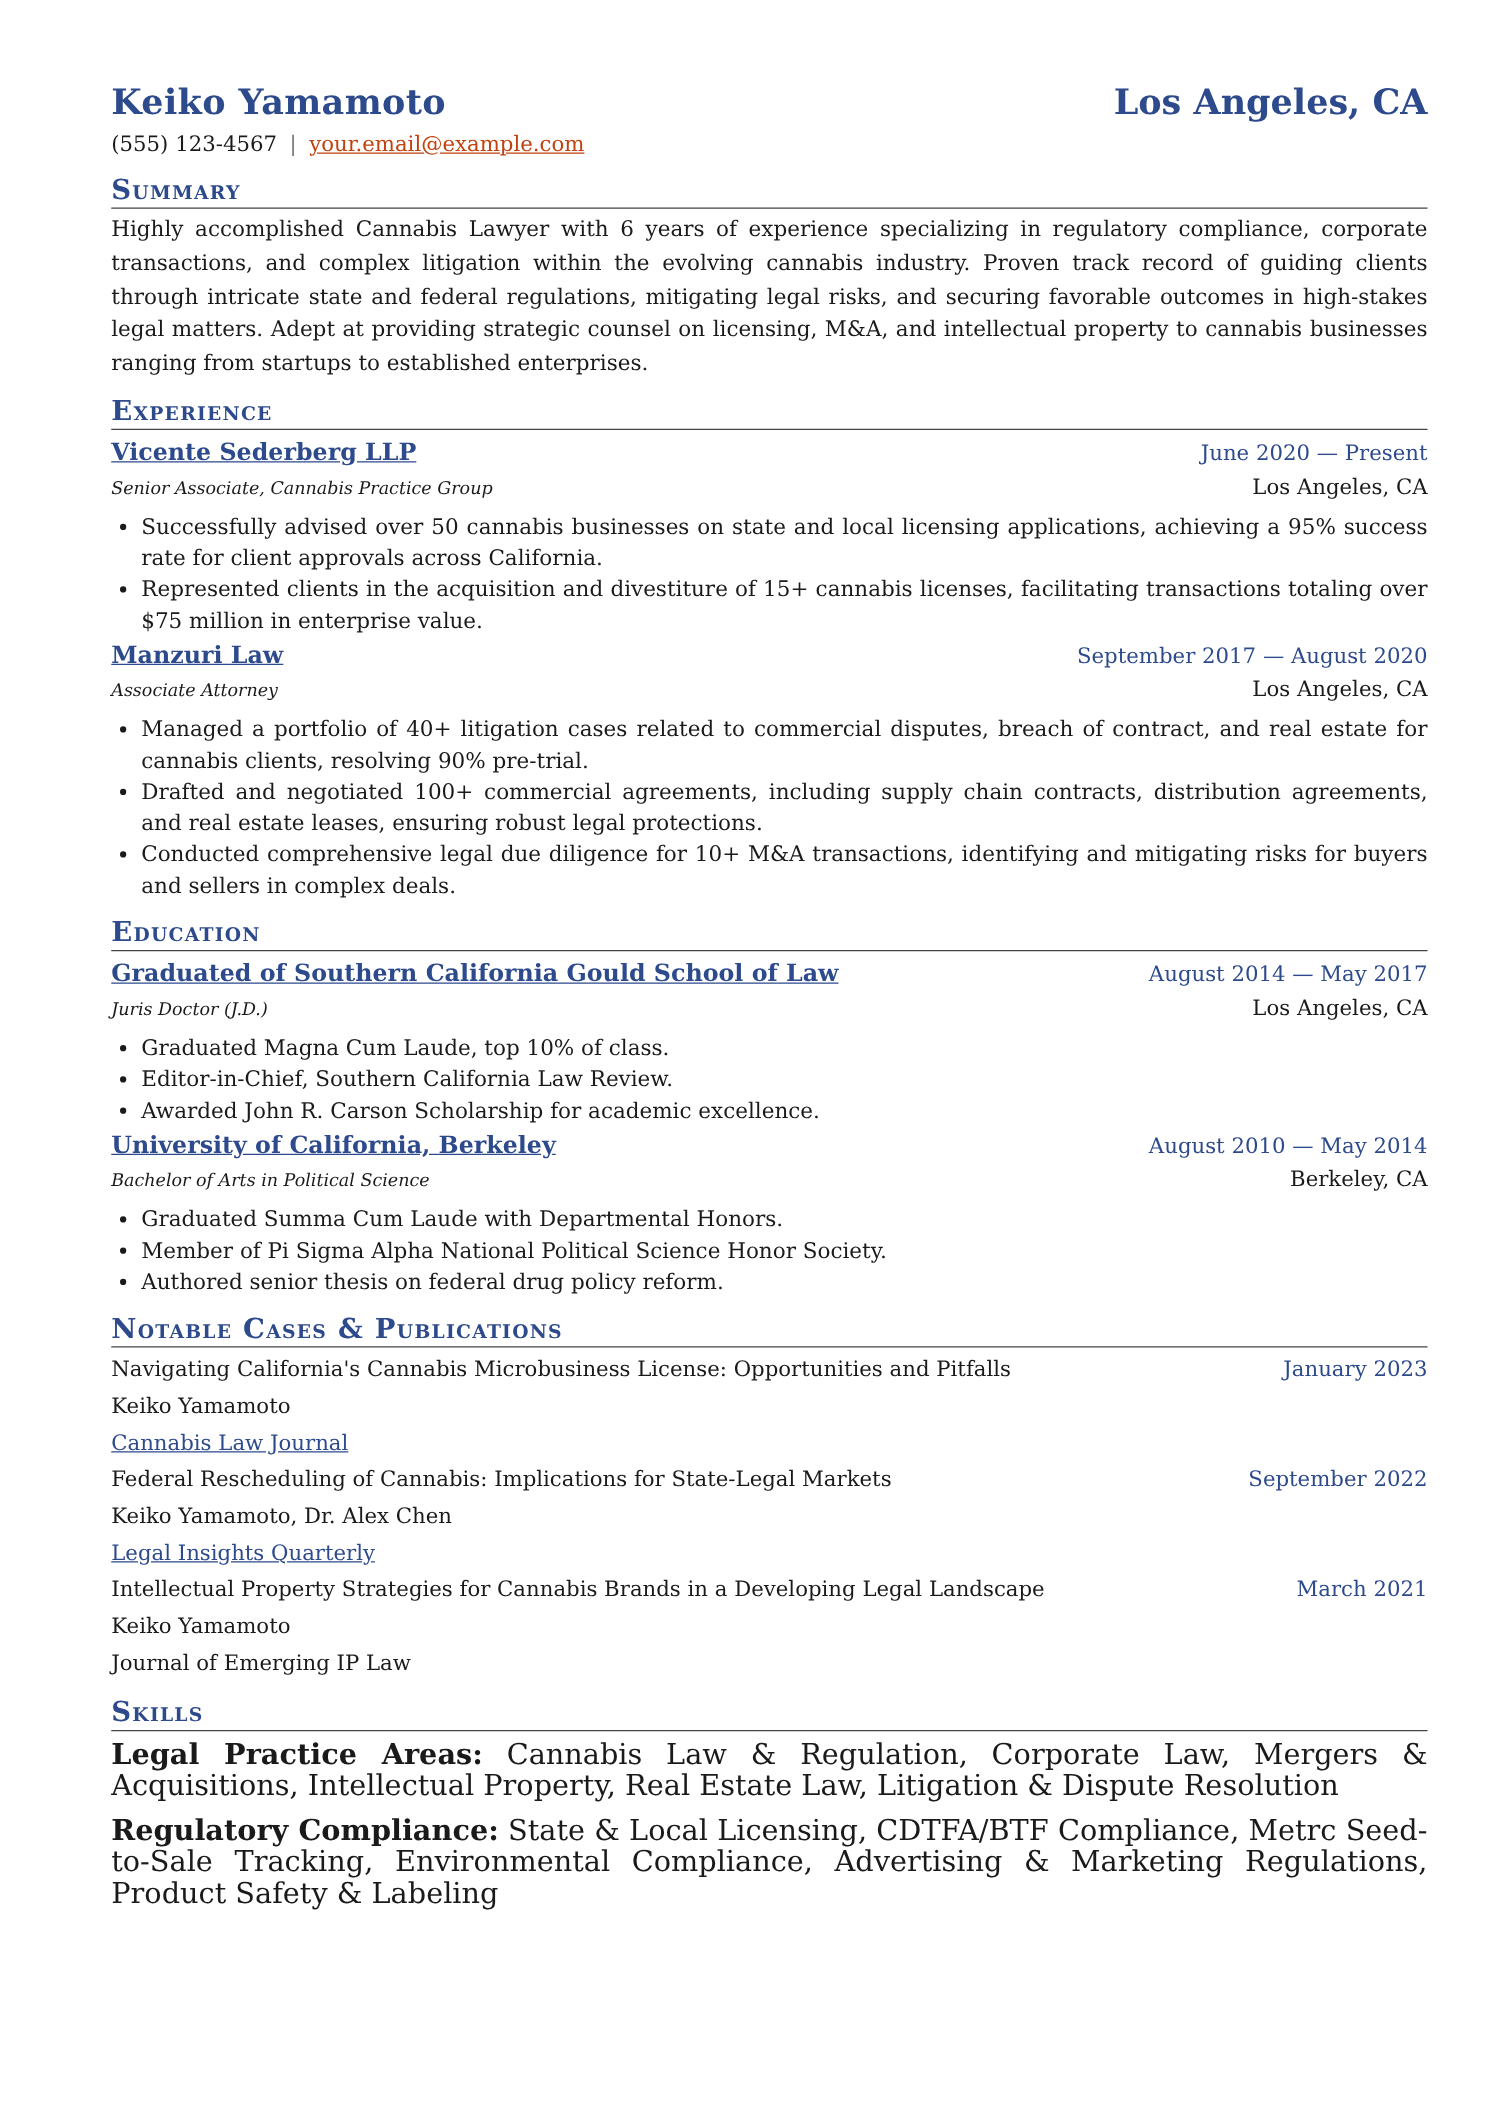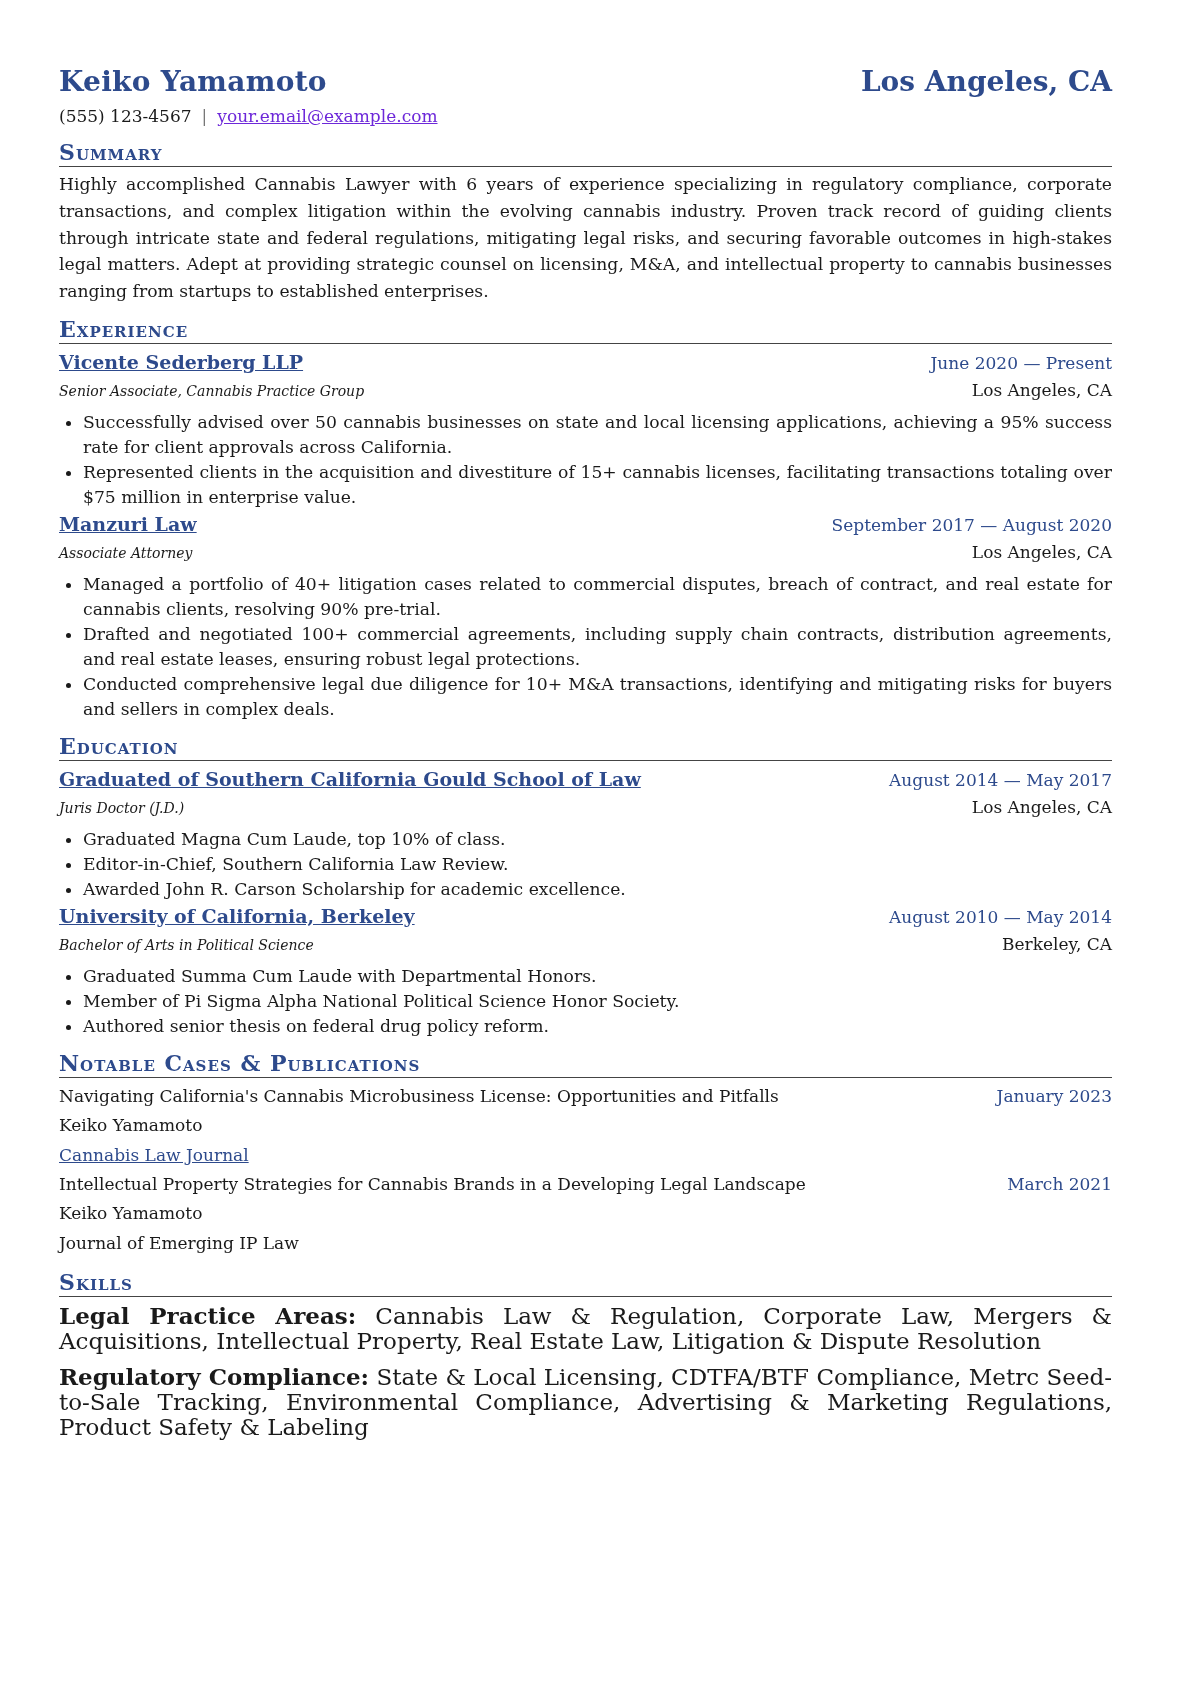--- a/index.html
+++ b/index.html
@@ -1,27 +1,27 @@
 <!DOCTYPE html>
 <html><head>
 <meta charset="utf-8">
 <style>
   html, body { margin: 0; padding: 0; background: #ffffff; }
   body {
     width: 1190px; height: 1683px; position: relative;
     font-family: "DejaVu Serif", "Liberation Serif", serif;
     color: #1a1a1a;
   }
-  .page { position: absolute; left: 59px; top: 62px; width: 1053px; }
+  .page { position: absolute; left: 89px; top: 62px; width: 1053px; }
   .row { display: flex; justify-content: space-between; align-items: baseline; }
   .name { font-size: 28px; font-weight: bold; color: #2d4a8c; letter-spacing: 0.3px; line-height: 40px; }
   .loc-top { font-size: 28px; font-weight: bold; color: #2d4a8c; line-height: 40px; }
   .contact { font-size: 17px; line-height: 24px; margin-top: 2px; }
   .contact .sep { color: #777; margin: 0 10px; }
-  .contact a { color: #6d28d9; text-decoration: underline; }
+  .contact a { color: #c2410c; text-decoration: underline; }
   .section-title {
     font-size: 22px; font-weight: bold; color: #2d4a8c; font-variant: small-caps;
     letter-spacing: 1px; border-bottom: 1.5px solid #444; line-height: 28px;
     margin-top: 10px; margin-bottom: 4px;
   }
   .para { font-size: 17.2px; line-height: 26.8px; text-align: justify; }
   .org { font-size: 19px; font-weight: bold; color: #2d4a8c; text-decoration: underline; line-height: 28px; text-align: right; }
   .date { font-size: 17px; color: #2d4a8c; line-height: 28px; }
   .role { font-size: 14px; font-style: italic; line-height: 26px; }
   .place { font-size: 17px; line-height: 26px; }
@@ -121,20 +121,28 @@
 
   <div>
     <div class="row">
       <span class="pub-title">Navigating California's Cannabis Microbusiness License: Opportunities and Pitfalls</span>
       <span class="pub-date">January 2023</span>
     </div>
     <div class="pub-line">Keiko Yamamoto</div>
     <a class="pub-venue-link" style="display:block">Cannabis Law Journal</a>
   </div>
 
+  <div>
+    <div class="row">
+      <span class="pub-title">Federal Rescheduling of Cannabis: Implications for State-Legal Markets</span>
+      <span class="pub-date">September 2022</span>
+    </div>
+    <div class="pub-line">Keiko Yamamoto, Dr. Alex Chen</div>
+    <a class="pub-venue-link" style="display:block">Legal Insights Quarterly</a>
+  </div>
 
   <div>
     <div class="row">
       <span class="pub-title">Intellectual Property Strategies for Cannabis Brands in a Developing Legal Landscape</span>
       <span class="pub-date">March 2021</span>
     </div>
     <div class="pub-line">Keiko Yamamoto</div>
     <div class="pub-line">Journal of Emerging IP Law</div>
   </div>
 

